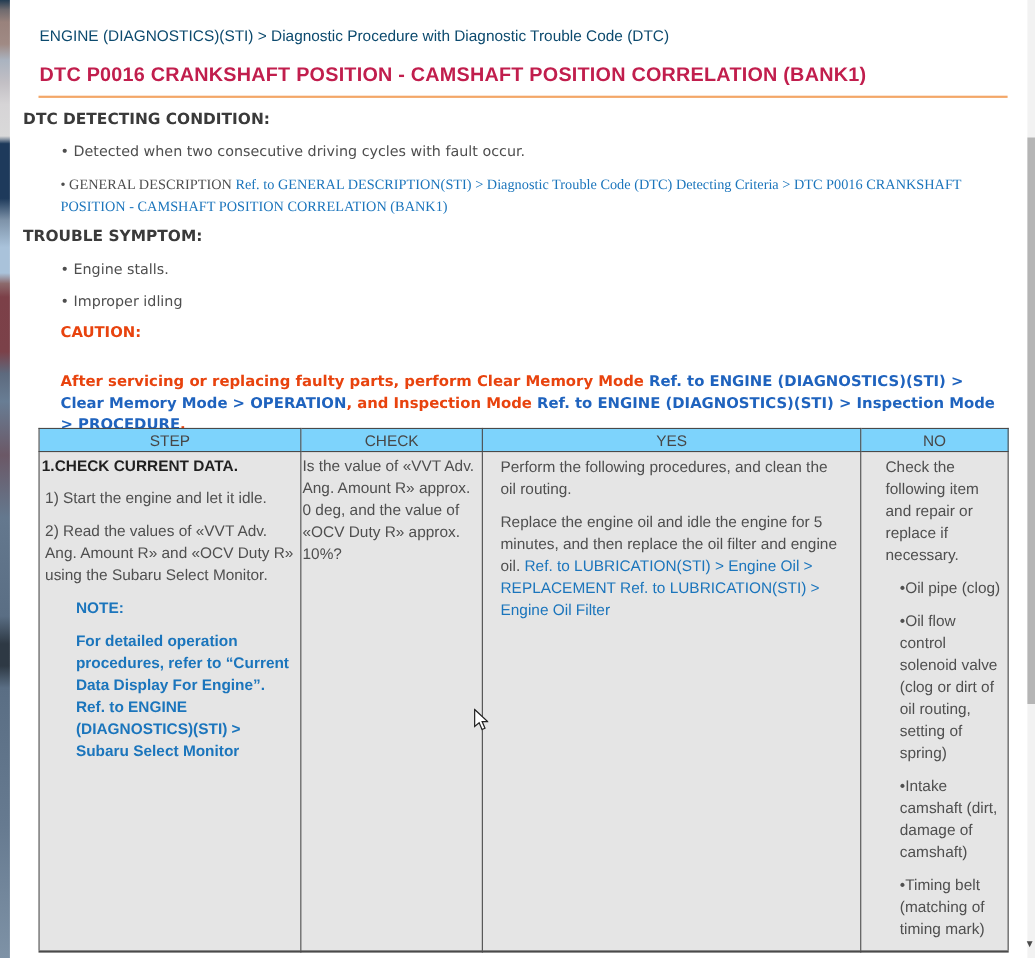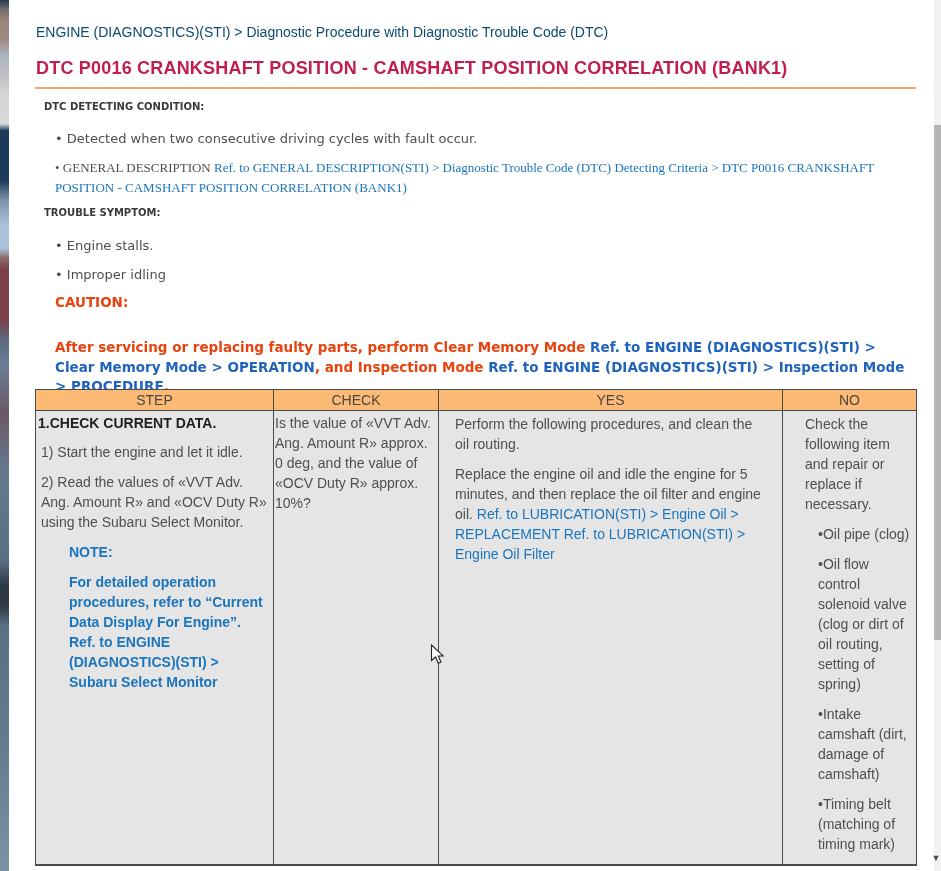--- a/index.html
+++ b/index.html
@@ -29,23 +29,23 @@
   .page-title {
     position:absolute; left:36px; top:58px;
     font-size:18px; font-weight:bold; color:#c11e4d;
     letter-spacing:0.2px;
   }
   .orange-rule {
     position:absolute; left:35px; top:87px; width:881px; height:2px;
     background:#f3a768; border:none;
   }
   .sec-heading {
-    position:absolute; left:44px;
+    position:absolute; left:21px;
     font-family:"DejaVu Sans", sans-serif;
-    font-size:10px; font-weight:bold; color:#3a3a3a;
+    font-size:14px; font-weight:bold; color:#3a3a3a;
   }
   .h-detect { top:101px; }
   .h-symptom { top:207px; }
   .body-text {
     font-family:"DejaVu Sans", sans-serif;
     font-size:13px; color:#4e4e4e; line-height:19.5px;
   }
   .bullet::before { content:"\2022  "; }
   .b1 { position:absolute; left:55px; top:129px; width:860px; }
   .b2 { position:absolute; left:55px; top:158px; width:858px;font-family:Liberation Serif, serif; }
@@ -68,21 +68,21 @@
   
   table.diag {
     position:absolute; left:35px; top:389px;
     width:881px; height:469px;
     border-collapse:collapse; table-layout:fixed;
     font-size:14px; line-height:20px; color:#4f4f4f;
   }
   table.diag, table.diag th, table.diag td { border:1px solid #4a4a4a; }
   table.diag { border-bottom-width:2px; }
   table.diag th {
-    background:#fdba74; font-weight:normal; color:#474747;
+    background:#7dd3fc; font-weight:normal; color:#474747;
     height:21px; font-size:14px; text-align:center; padding:0;
   }
   table.diag td { background:#e5e5e5; vertical-align:top; }
   .col-step { width:238px; } .col-check { width:165px; }
   .col-yes { width:344px; } .col-no { width:134px; }
   td.step-cell { padding:2px 3px 0 2px; }
   td.check-cell { padding:2px 0 0 1px; }
   td.yes-cell { padding:3px 12px 0 16px; }
   td.no-cell { padding:3px 3px 0 22px; }
   .step-title { font-weight:bold; color:#1f1f1f; margin-bottom:9px; }

